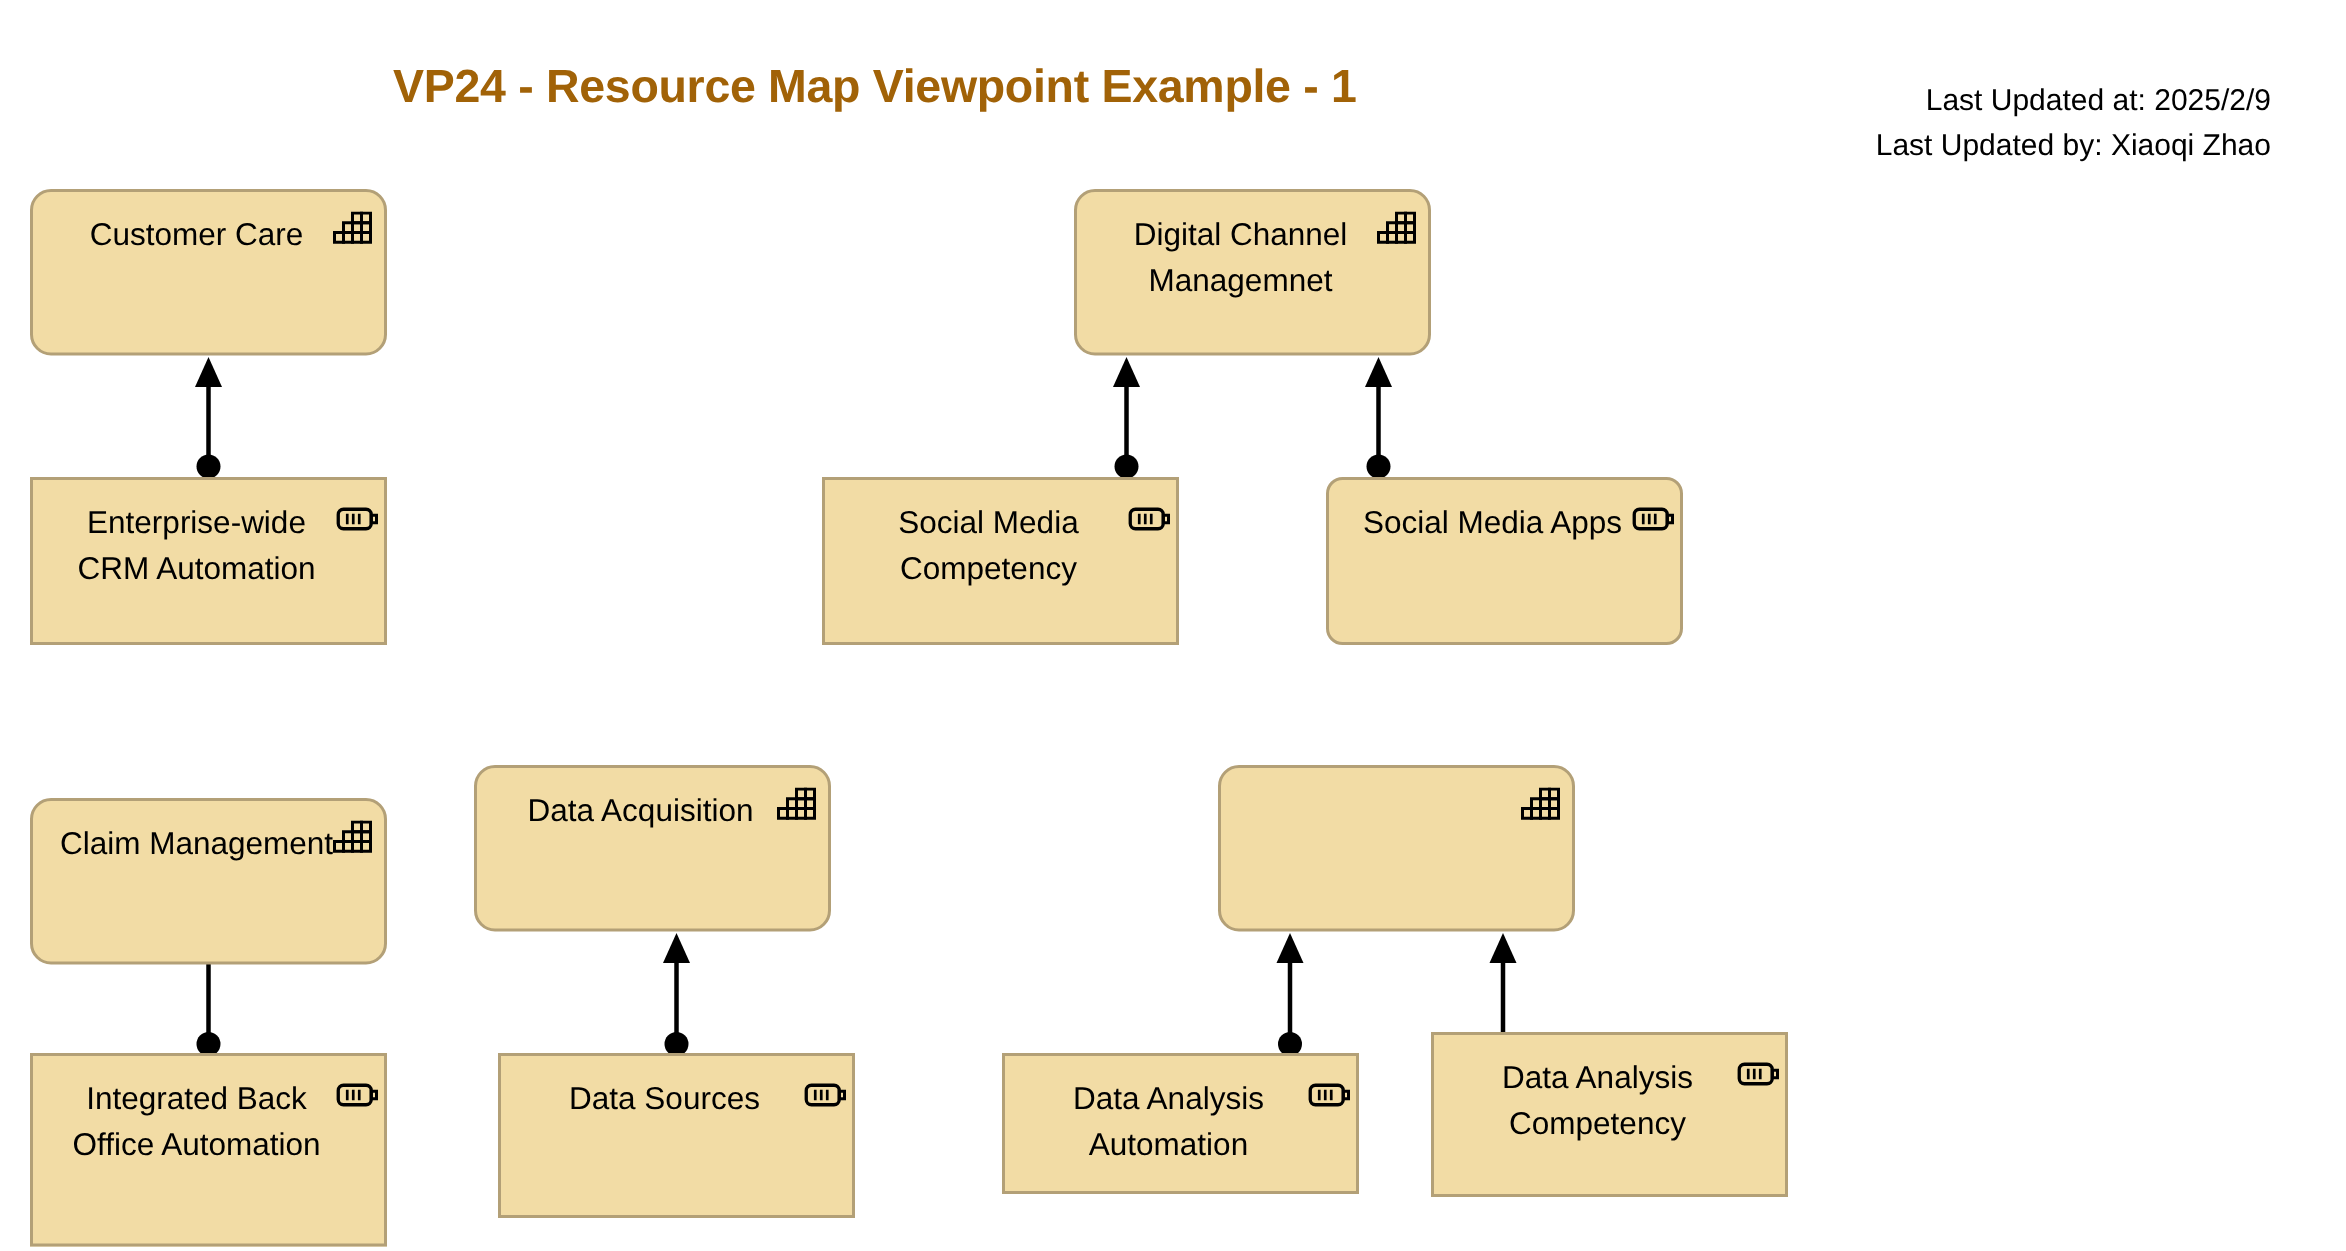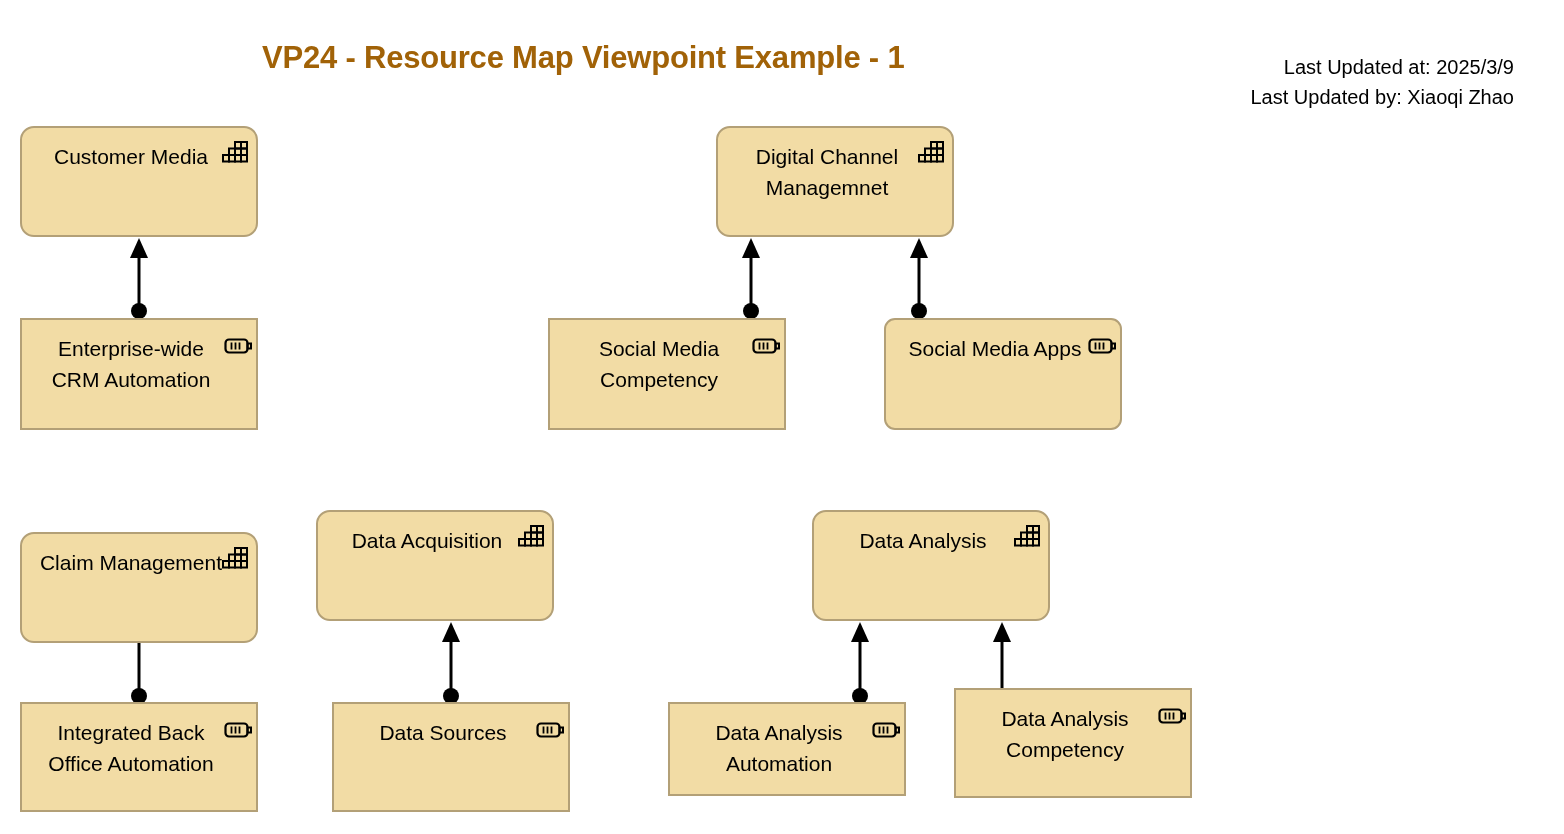--- a/index.html
+++ b/index.html
@@ -94,21 +94,21 @@
   }
 </style>
 </head>
 <body>
 
 <div id="canvas">
 
   <div id="diagram-title">VP24 - Resource Map Viewpoint Example - 1</div>
 
   <div id="meta-block">
-    <div>Last Updated at: 2025/3/9</div>
+    <div>Last Updated at: 2025/2/9</div>
     <div>Last Updated by: Xiaoqi Zhao</div>
   </div>
 
   <svg id="connectors" viewBox="0 0 1564 834" width="1564" height="834" xmlns="http://www.w3.org/2000/svg">
       <g>
         <line x1="139" y1="311" x2="139" y2="254" stroke="#000000" stroke-width="3"></line>
         <circle cx="139" cy="311" r="8" fill="#000000"></circle>
         <path d="M 139 238 L 130 258 L 148 258 Z" fill="#000000"></path>
       </g>
       <g>
@@ -138,21 +138,21 @@
       </g>
       <g>
         <line x1="1002" y1="696" x2="1002" y2="638" stroke="#000000" stroke-width="3"></line>
         <circle cx="1002" cy="696" r="8" fill="#000000"></circle>
         <path d="M 1002 622 L 993 642 L 1011 642 Z" fill="#000000"></path>
       </g>
     </svg>
 
   <div id="node-layer">
       <div class="node capability" style="left: 20px; top: 126px; width: 238px; height: 111px;">
-        <span class="node-label">Customer Media</span>
+        <span class="node-label">Customer Care</span>
         <span class="node-icon">
           <svg viewBox="0 0 26 26" width="26" height="26">
             <rect x="13" y="1" width="6" height="6.5" fill="none" stroke="#000" stroke-width="2"></rect>
             <rect x="19" y="1" width="6" height="6.5" fill="none" stroke="#000" stroke-width="2"></rect>
             <rect x="7" y="7.5" width="6" height="6.5" fill="none" stroke="#000" stroke-width="2"></rect>
             <rect x="13" y="7.5" width="6" height="6.5" fill="none" stroke="#000" stroke-width="2"></rect>
             <rect x="19" y="7.5" width="6" height="6.5" fill="none" stroke="#000" stroke-width="2"></rect>
             <rect x="1" y="14" width="6" height="6.5" fill="none" stroke="#000" stroke-width="2"></rect>
             <rect x="7" y="14" width="6" height="6.5" fill="none" stroke="#000" stroke-width="2"></rect>
             <rect x="13" y="14" width="6" height="6.5" fill="none" stroke="#000" stroke-width="2"></rect>
@@ -221,21 +221,21 @@
             <rect x="7" y="7.5" width="6" height="6.5" fill="none" stroke="#000" stroke-width="2"></rect>
             <rect x="13" y="7.5" width="6" height="6.5" fill="none" stroke="#000" stroke-width="2"></rect>
             <rect x="19" y="7.5" width="6" height="6.5" fill="none" stroke="#000" stroke-width="2"></rect>
             <rect x="1" y="14" width="6" height="6.5" fill="none" stroke="#000" stroke-width="2"></rect>
             <rect x="7" y="14" width="6" height="6.5" fill="none" stroke="#000" stroke-width="2"></rect>
             <rect x="13" y="14" width="6" height="6.5" fill="none" stroke="#000" stroke-width="2"></rect>
             <rect x="19" y="14" width="6" height="6.5" fill="none" stroke="#000" stroke-width="2"></rect>
           </svg>
         </span>
       </div>
-      <div class="node resource" style="left: 20px; top: 702px; width: 238px; height: 110px;">
+      <div class="node resource" style="left: 20px; top: 702px; width: 238px; height: 129px;">
         <span class="node-label">Integrated Back Office Automation</span>
         <span class="node-icon" style="top: 16px; right: 6px;">
           <svg viewBox="0 0 30 20" width="30" height="20">
             <rect x="1.5" y="3.5" width="22" height="13" rx="3.5" fill="none" stroke="#000" stroke-width="2.2"></rect>
             <path d="M23.5 7.5 H27 V12.5 H23.5 Z" fill="none" stroke="#000" stroke-width="2"></path>
             <line x1="7.5" y1="6.5" x2="7.5" y2="13.5" stroke="#000" stroke-width="1.8"></line>
             <line x1="11.5" y1="6.5" x2="11.5" y2="13.5" stroke="#000" stroke-width="1.8"></line>
             <line x1="15.5" y1="6.5" x2="15.5" y2="13.5" stroke="#000" stroke-width="1.8"></line>
           </svg>
         </span>
@@ -262,21 +262,20 @@
           <svg viewBox="0 0 30 20" width="30" height="20">
             <rect x="1.5" y="3.5" width="22" height="13" rx="3.5" fill="none" stroke="#000" stroke-width="2.2"></rect>
             <path d="M23.5 7.5 H27 V12.5 H23.5 Z" fill="none" stroke="#000" stroke-width="2"></path>
             <line x1="7.5" y1="6.5" x2="7.5" y2="13.5" stroke="#000" stroke-width="1.8"></line>
             <line x1="11.5" y1="6.5" x2="11.5" y2="13.5" stroke="#000" stroke-width="1.8"></line>
             <line x1="15.5" y1="6.5" x2="15.5" y2="13.5" stroke="#000" stroke-width="1.8"></line>
           </svg>
         </span>
       </div>
       <div class="node capability" style="left: 812px; top: 510px; width: 238px; height: 111px;">
-        <span class="node-label">Data Analysis</span>
         <span class="node-icon">
           <svg viewBox="0 0 26 26" width="26" height="26">
             <rect x="13" y="1" width="6" height="6.5" fill="none" stroke="#000" stroke-width="2"></rect>
             <rect x="19" y="1" width="6" height="6.5" fill="none" stroke="#000" stroke-width="2"></rect>
             <rect x="7" y="7.5" width="6" height="6.5" fill="none" stroke="#000" stroke-width="2"></rect>
             <rect x="13" y="7.5" width="6" height="6.5" fill="none" stroke="#000" stroke-width="2"></rect>
             <rect x="19" y="7.5" width="6" height="6.5" fill="none" stroke="#000" stroke-width="2"></rect>
             <rect x="1" y="14" width="6" height="6.5" fill="none" stroke="#000" stroke-width="2"></rect>
             <rect x="7" y="14" width="6" height="6.5" fill="none" stroke="#000" stroke-width="2"></rect>
             <rect x="13" y="14" width="6" height="6.5" fill="none" stroke="#000" stroke-width="2"></rect>

